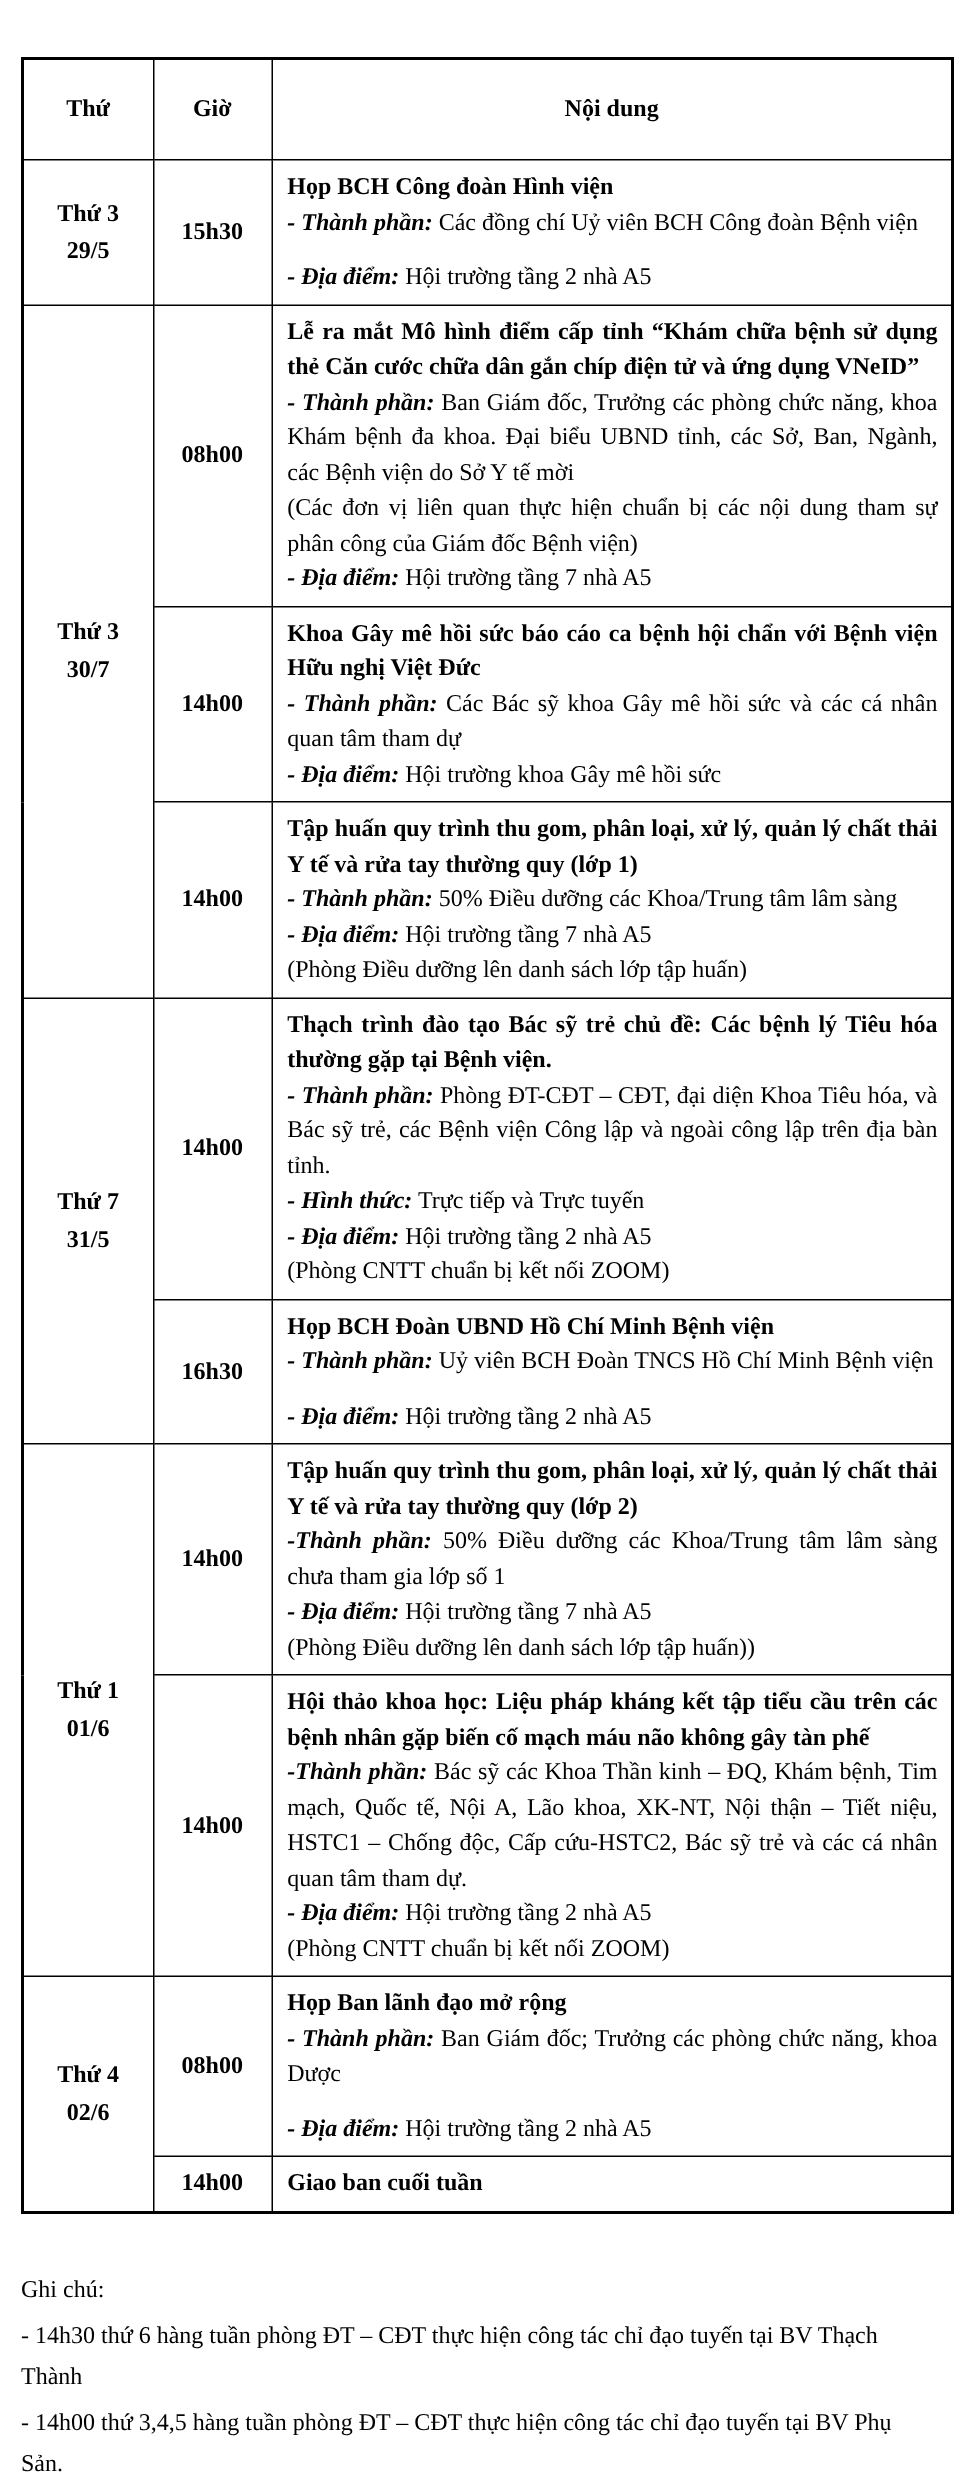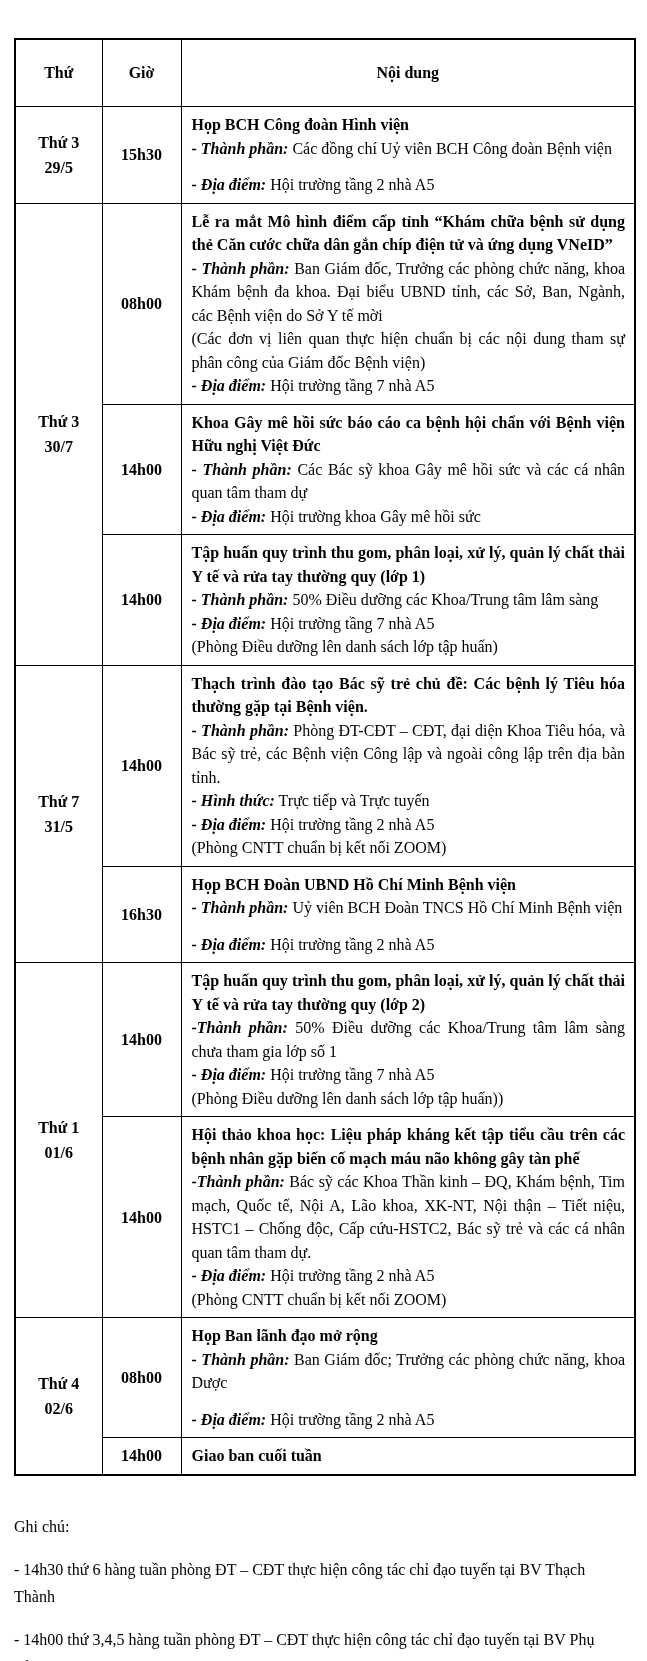--- a/index.html
+++ b/index.html
@@ -63,21 +63,21 @@
     font-weight: bold;
     font-style: italic;
     margin-top: 37px;
   }
   .notes {
     margin-top: 37px;
     width: 608px;
     line-height: 27px;
   }
   .notes p {
-    margin: 16px 0 4px 0;
+    margin: 4px 0 4px 0;
     text-align: left;
   }
   .notes p.notes-title {
     margin-bottom: 3px;
   }
 </style>
 </head>
 <body>
 
 <div class="doc">

